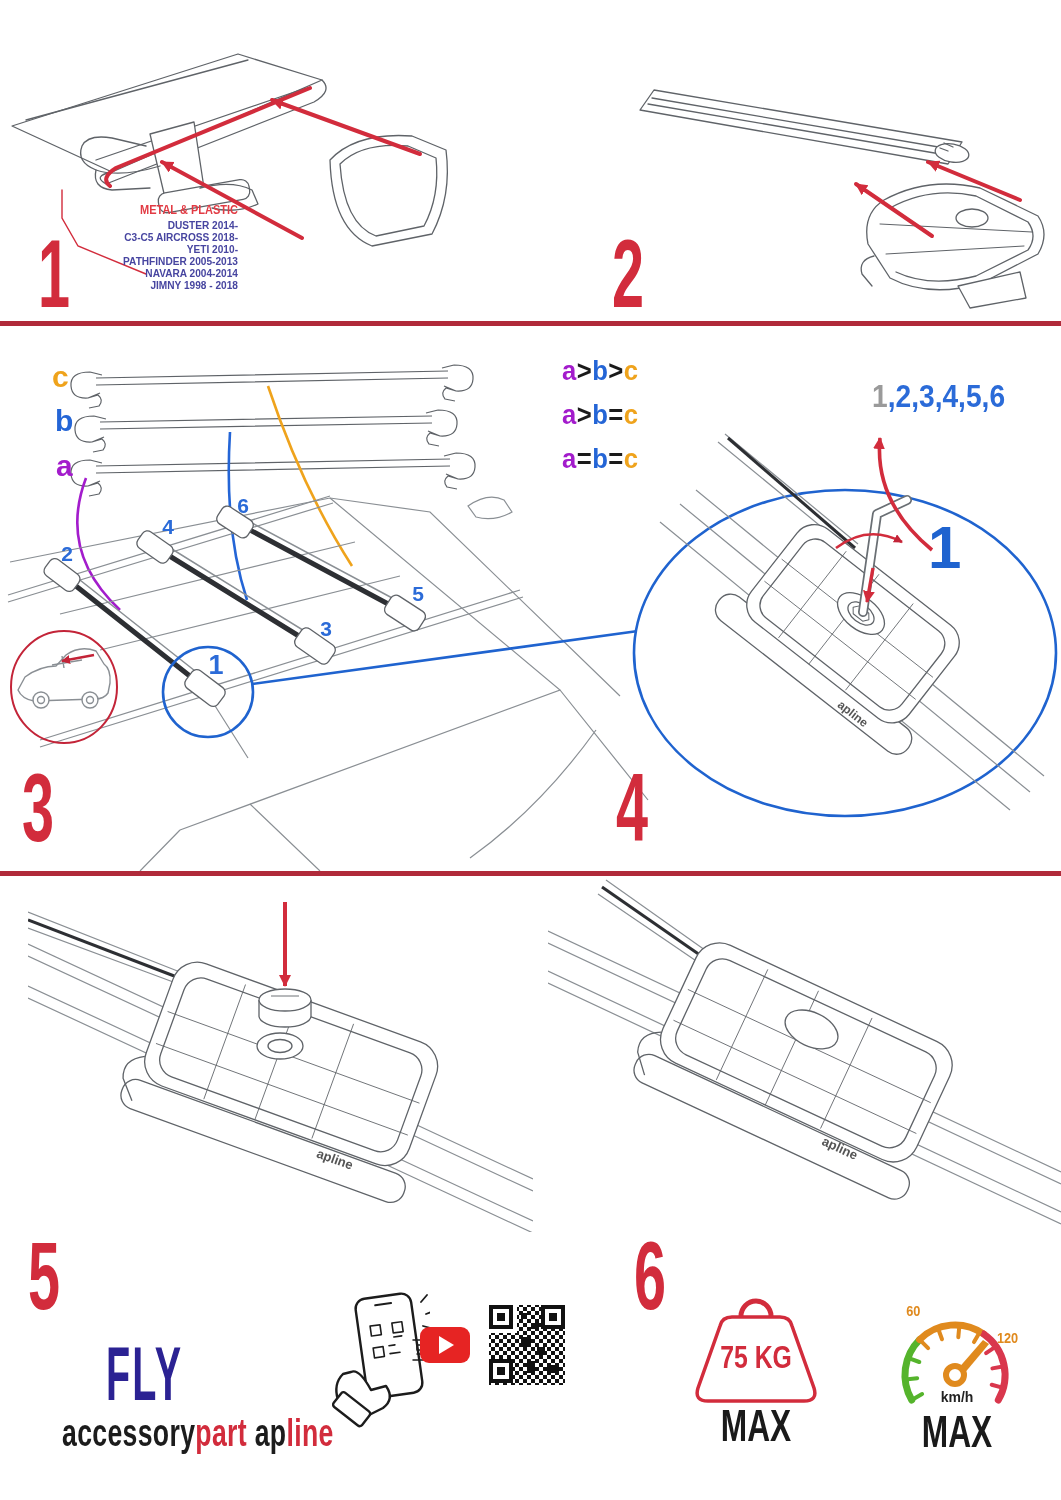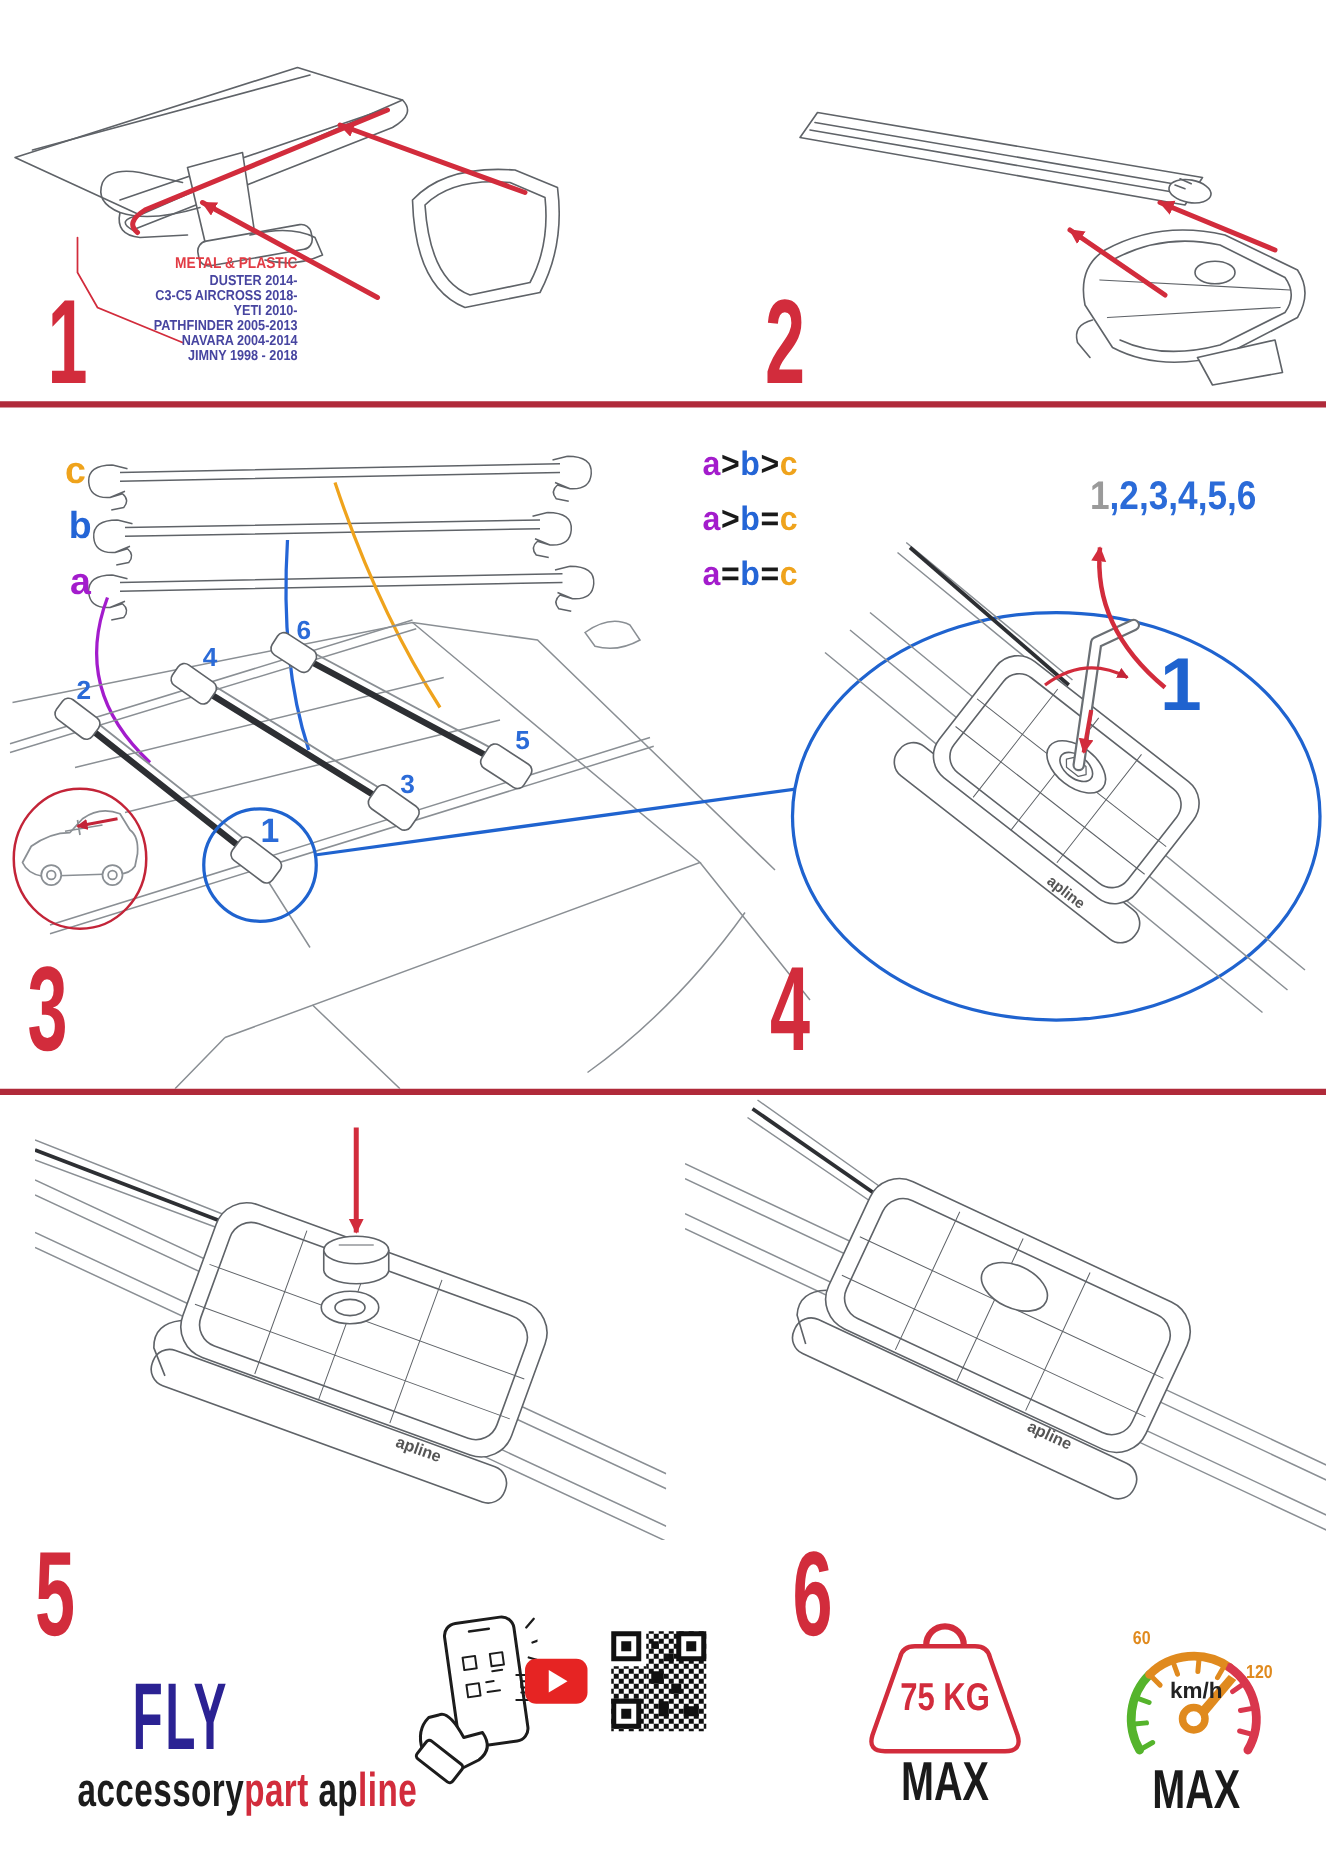--- a/index.html
+++ b/index.html
@@ -27,22 +27,22 @@
              line-height:1;transform:scaleX(.52);transform-origin:left top;letter-spacing:4px;}
   .brand-sub{position:absolute;left:62px;top:1414px;font-size:38px;font-weight:bold;line-height:1;
              transform:scaleX(.70);transform-origin:left top;white-space:nowrap;letter-spacing:.5px;}
   .sub-black{color:#1c1c1c;} .sub-red{color:#d22c3c;}
   .kg-label{position:absolute;left:690px;top:1342px;width:132px;text-align:center;color:#d22c3c;
             font-weight:bold;font-size:31px;transform:scaleX(.8);line-height:1;}
   .max-label{position:absolute;width:132px;text-align:center;color:#1a1a1a;font-weight:bold;
              font-size:44px;transform:scaleX(.72);line-height:1;}
   .speed-tick-label{position:absolute;color:#e08a1e;font-weight:bold;font-size:15px;line-height:1;
                     transform:scaleX(.85);}
-  .kmh{position:absolute;left:898px;top:1343px;width:118px;text-align:center;color:#222;
-       font-size:18px;font-weight:bold;line-height:1;}
+  .kmh{position:absolute;left:898px;top:1390px;width:118px;text-align:center;color:#222;
+       font-size:14px;font-weight:bold;line-height:1;}
   svg{display:block;}
 </style>
 </head>
 <body>
 
 <div class="page">
 
   <svg width="0" height="0" style="position:absolute">
     <defs>
       <marker id="ah-red" markerWidth="16" markerHeight="14" refX="11" refY="6" orient="auto" markerUnits="userSpaceOnUse">

